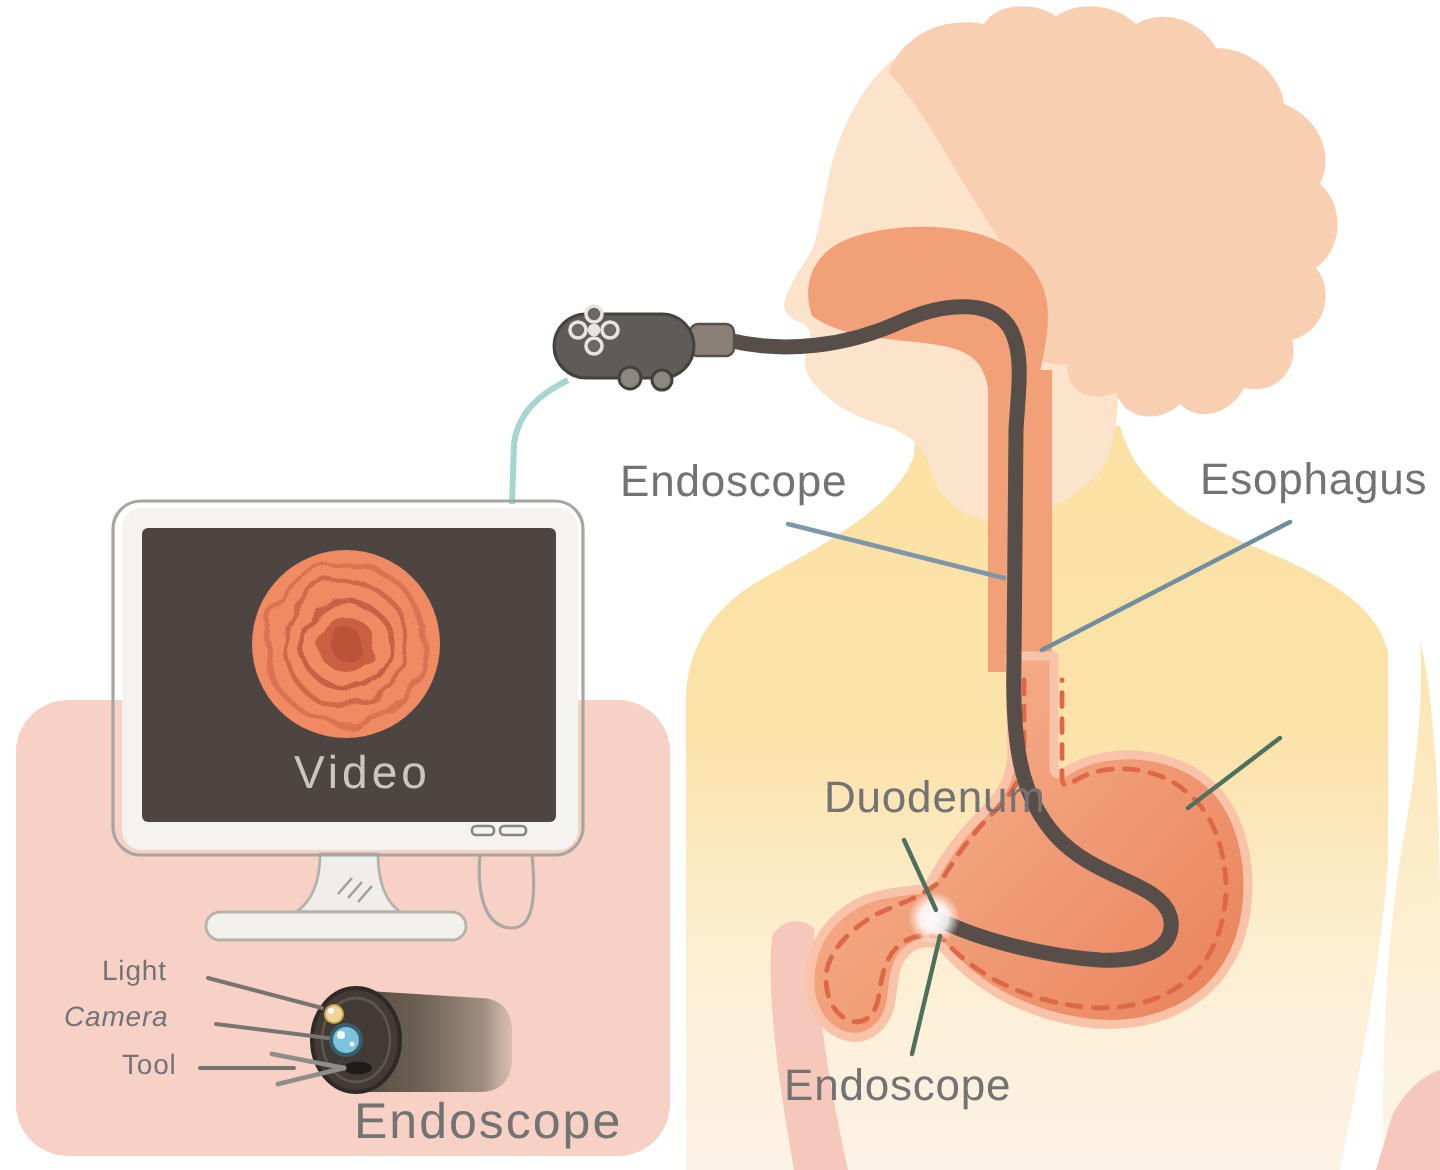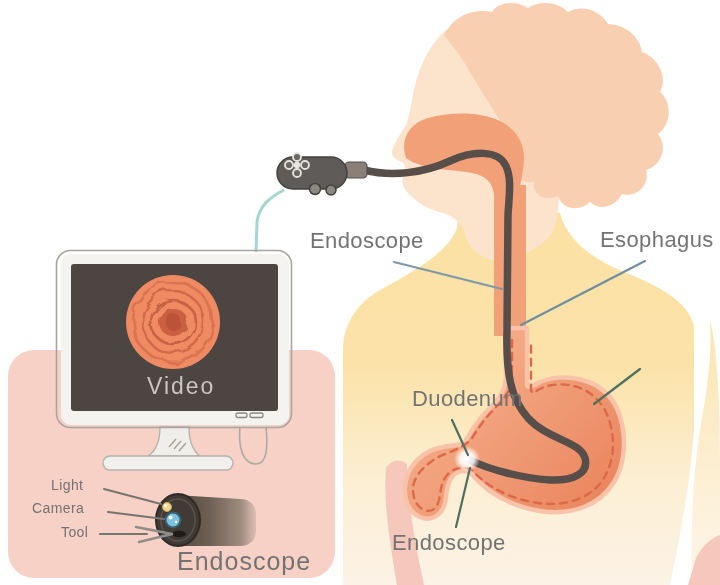--- a/index.html
+++ b/index.html
@@ -171,17 +171,17 @@
 </svg>
 
 <div class="lbl lbl-lg" style="left:310px;top:230px;">Endoscope</div>
 <div class="lbl lbl-lg" style="left:600px;top:229px;">Esophagus</div>
 <div class="lbl lbl-lg" style="left:374px;top:388px;margin-left:38px;">Duodenum</div>
 <div class="lbl lbl-lg" style="left:392px;top:532px;">Endoscope</div>
 
 <div class="lbl lbl-video" style="left:147px;top:375px;">Video</div>
 
 <div class="lbl lbl-sm" style="left:51px;top:478px;">Light</div>
-<div class="lbl lbl-sm" style="left:32px;top:501px;">Camera</div>
+<div class="lbl lbl-sm" style="left:32px;top:501px;font-style:italic;">Camera</div>
 <div class="lbl lbl-sm" style="left:61px;top:525px;text-align:center;">Tool</div>
 <div class="lbl lbl-device" style="left:177px;top:549px;">Endoscope</div>
 
 </div>
 
 </body></html>

